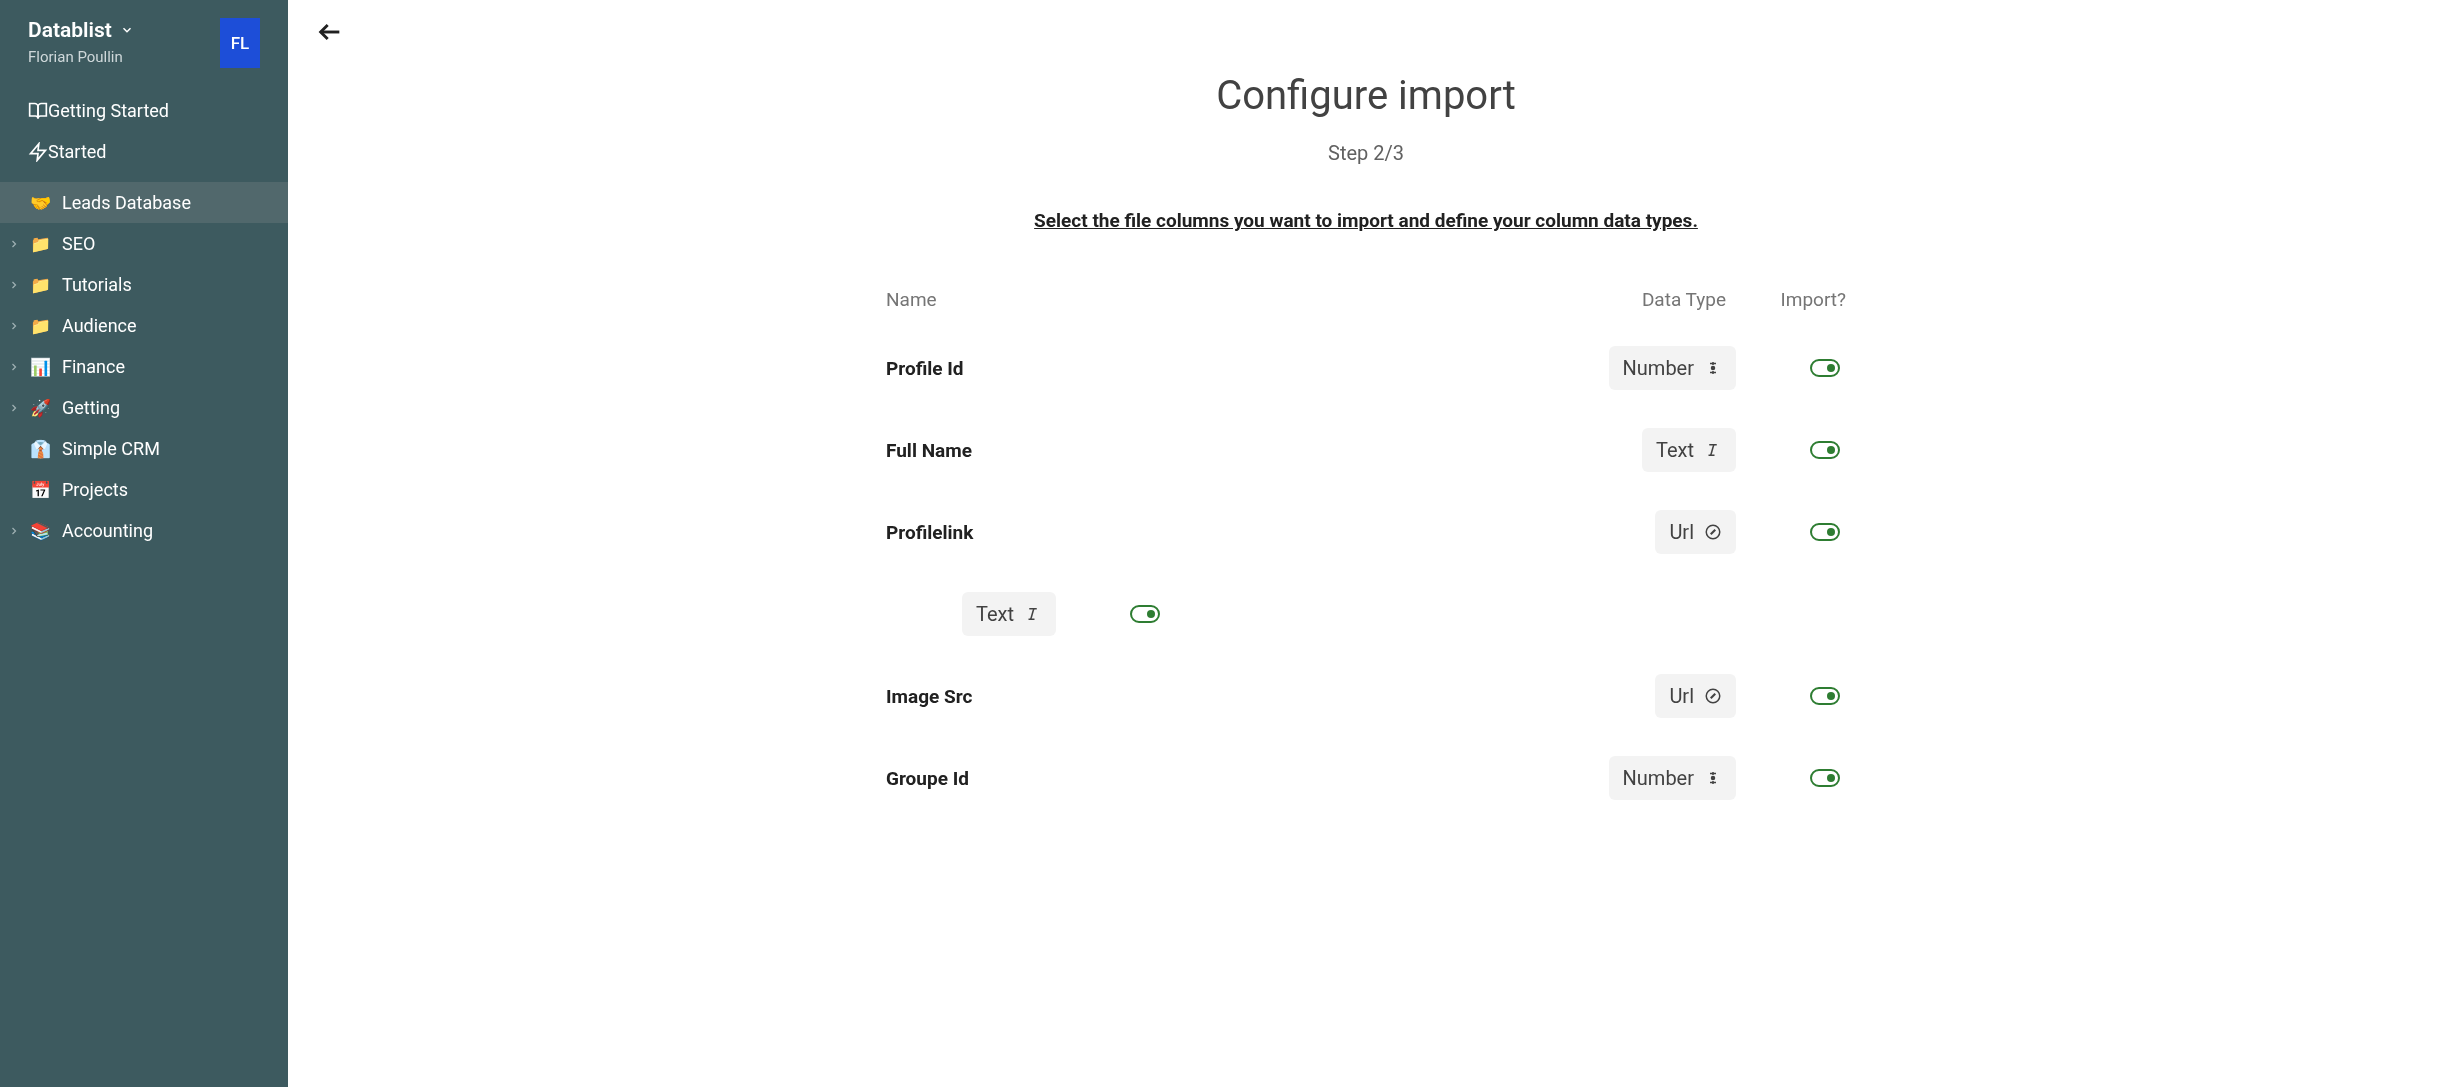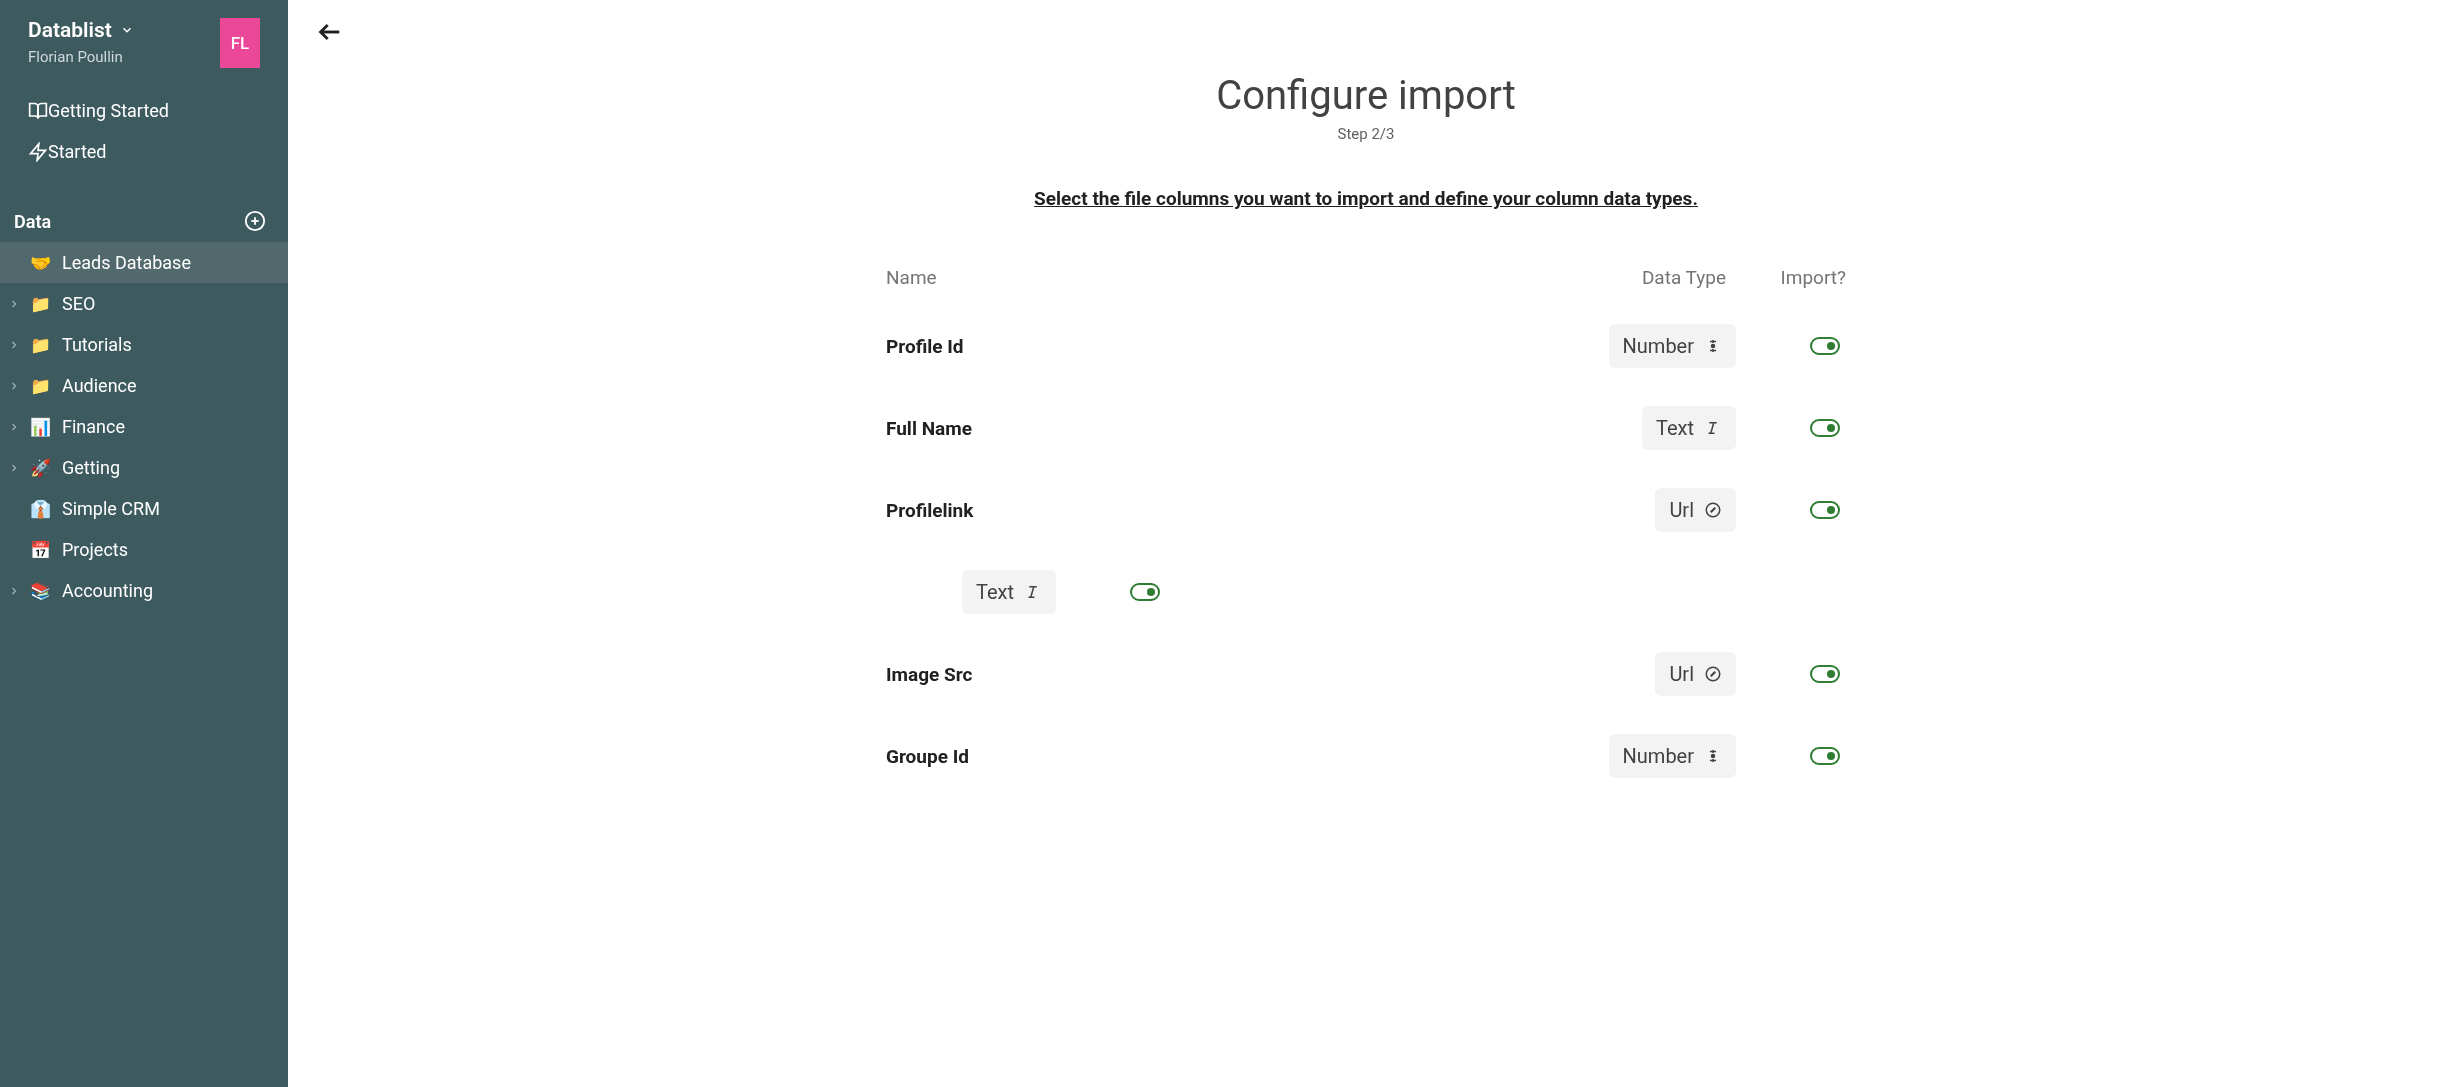--- a/index.html
+++ b/index.html
@@ -49,21 +49,21 @@
       display: inline-flex;
     }
     .username {
       font-size: 15px;
       color: #cfd8da;
       margin-top: 6px;
     }
     .avatar {
       width: 40px;
       height: 50px;
-      background: #ec4899;
+      background: #1d4ed8;
       color: #fff;
       font-size: 17px;
       font-weight: 500;
       display: flex;
       align-items: center;
       justify-content: center;
     }
     .nav-top {
       padding: 10px 0;
     }
@@ -145,23 +145,23 @@
       margin: 0 auto;
       padding-top: 72px;
       text-align: center;
     }
     .page-title {
       font-size: 40px;
       font-weight: 400;
       color: #424242;
     }
     .step {
-      font-size: 15px;
+      font-size: 20px;
       color: #616161;
-      margin-top: 6px;
+      margin-top: 22px;
     }
     .prompt {
       font-size: 19px;
       font-weight: 700;
       color: #212121;
       margin-top: 44px;
       text-decoration: underline;
     }
     .table {
       margin-top: 56px;
@@ -269,30 +269,20 @@
     <div class="nav-item">
       <span class="nav-icon">
         <svg viewBox="0 0 24 24" fill="none" stroke="#fff" stroke-width="2">
             <polygon points="13 2 3 14 12 14 11 22 21 10 12 10 13 2"></polygon>
           </svg>
       </span>
       <span>Started</span>
     </div>
   </div>
 
-  <div class="section-header">
-    <span class="section-title">Data</span>
-    <span class="plus-btn">
-      <svg viewBox="0 0 24 24" fill="none" stroke="#fff" stroke-width="2">
-          <circle cx="12" cy="12" r="10"></circle>
-          <line x1="12" y1="8" x2="12" y2="16"></line>
-          <line x1="8" y1="12" x2="16" y2="12"></line>
-        </svg>
-    </span>
-  </div>
 
   <div class="data-list" id="data-list">
       <div class="data-item active">
     <span class="chevron" style="visibility:hidden">
           <svg viewBox="0 0 24 24" fill="none" stroke="currentColor" stroke-width="2.5">
             <polyline points="9 18 15 12 9 6"></polyline>
           </svg>
         </span>
     <span class="emoji">🤝</span>
     <span>Leads Database</span>

